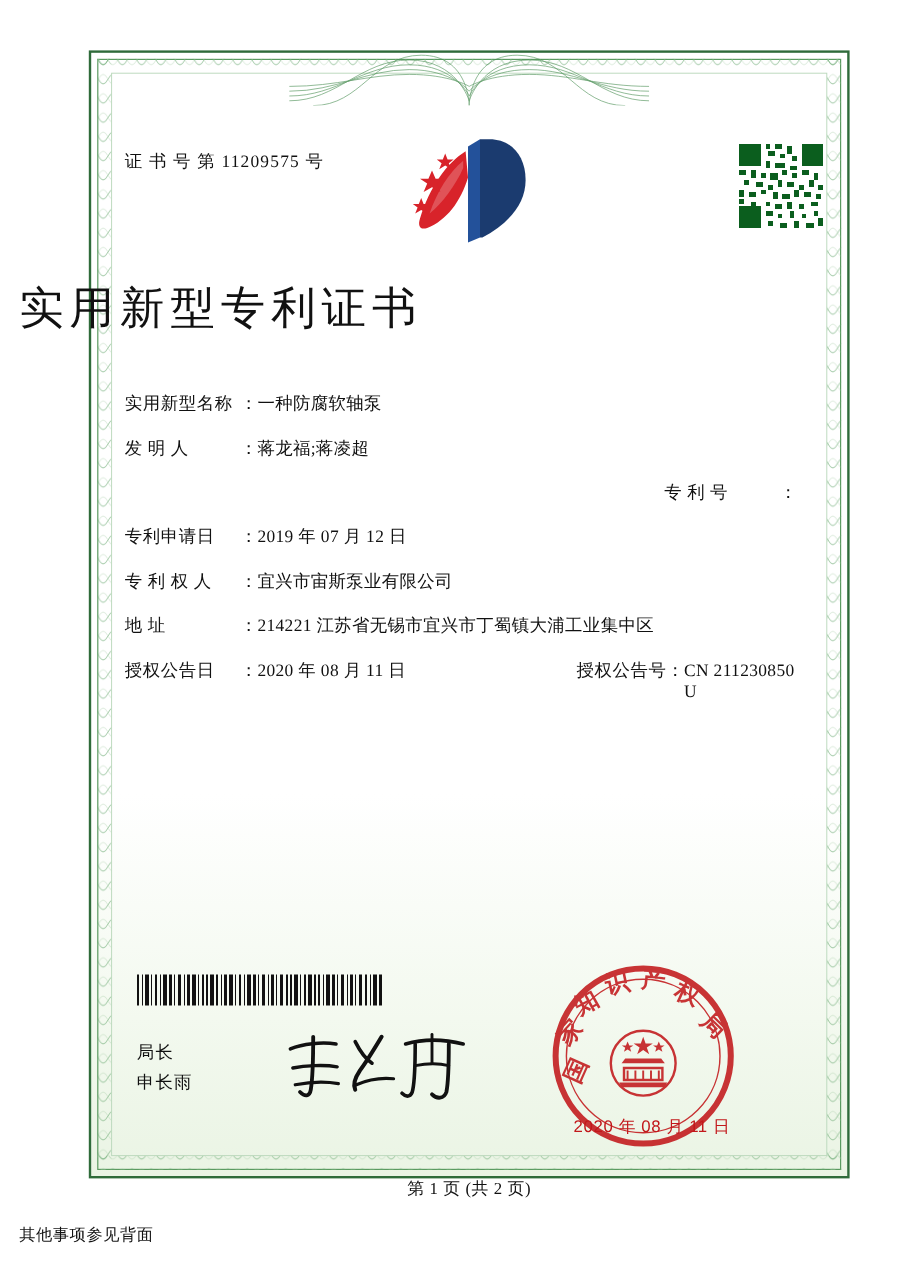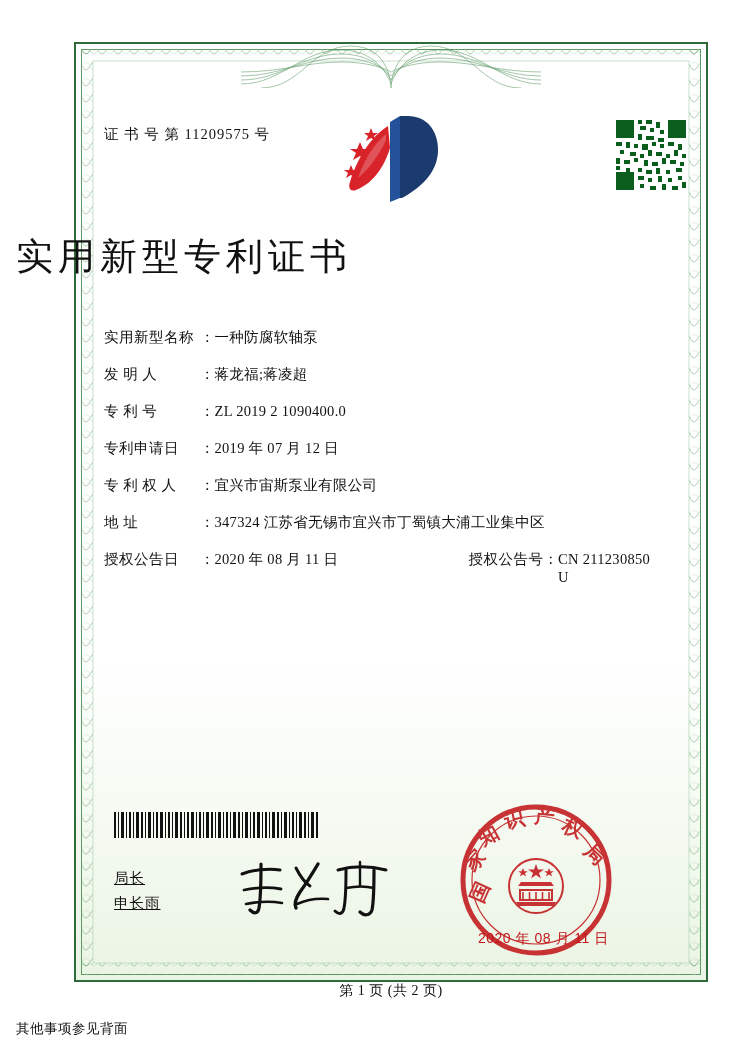--- a/index.html
+++ b/index.html
@@ -131,21 +131,21 @@
     letter-spacing: 0.3px;
   }
 
   .field-row.dual .field-value {
     flex: 0 0 250px;
   }
   .second-label {
     flex: 0 0 auto;
     white-space: nowrap;
     letter-spacing: 0.5px;
-    margin-left: 4px;
+    margin-left: 16px;
   }
   .second-colon {
     flex: 0 0 12px;
     text-align: center;
   }
   .second-value {
     flex: 1 1 auto;
     letter-spacing: 0.3px;
   }
 
@@ -177,21 +177,20 @@
 
   
   .sig-label {
     position: absolute;
     left: 98px;
     top: 866px;
     font-size: 14.5px;
     line-height: 25px;
     letter-spacing: 1px;
     color: #111;
-    text-decoration: underline;
   }
   .sig-hand {
     position: absolute;
     left: 218px;
     top: 858px;
     width: 170px;
     height: 62px;
   }
 
   
@@ -348,39 +347,38 @@
 
     <div class="field-row">
       <span class="field-label">发 明 人</span>
       <span class="field-colon">：</span>
       <span class="field-value">蒋龙福;蒋凌超</span>
     </div>
 
     <div class="field-row">
       <span class="field-label">专 利 号</span>
       <span class="field-colon">：</span>
-      <span class="field-value">ZL 2019 2 1090400.0</span>
     </div>
 
     <div class="field-row">
       <span class="field-label">专利申请日</span>
       <span class="field-colon">：</span>
       <span class="field-value">2019 年 07 月 12 日</span>
     </div>
 
     <div class="field-row">
       <span class="field-label">专 利 权 人</span>
       <span class="field-colon">：</span>
       <span class="field-value">宜兴市宙斯泵业有限公司</span>
     </div>
 
     <div class="field-row">
       <span class="field-label">地 址</span>
       <span class="field-colon">：</span>
-      <span class="field-value">347324 江苏省无锡市宜兴市丁蜀镇大浦工业集中区</span>
+      <span class="field-value">214221 江苏省无锡市宜兴市丁蜀镇大浦工业集中区</span>
     </div>
 
     <div class="field-row dual">
       <span class="field-label">授权公告日</span>
       <span class="field-colon">：</span>
       <span class="field-value">2020 年 08 月 11 日</span>
       <span class="second-label">授权公告号</span>
       <span class="second-colon">：</span>
       <span class="second-value">CN 211230850 U</span>
     </div>

